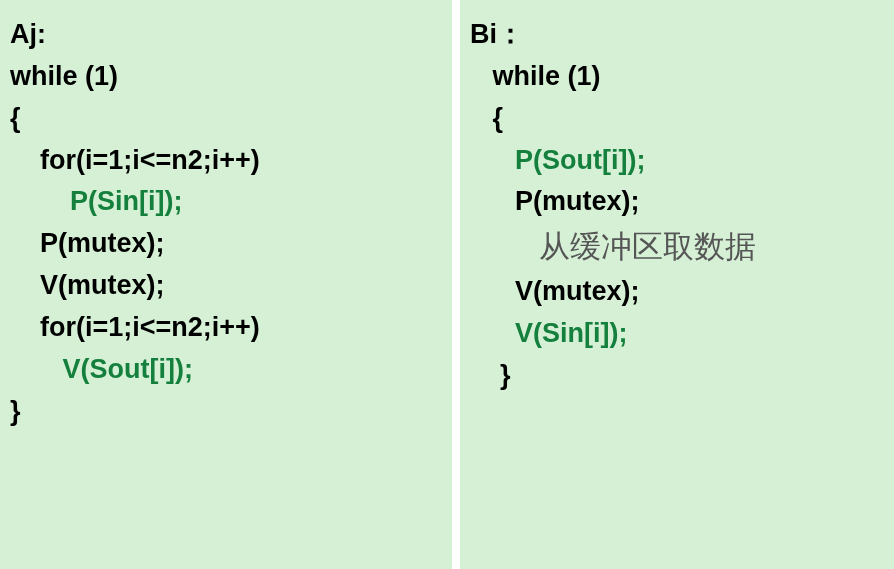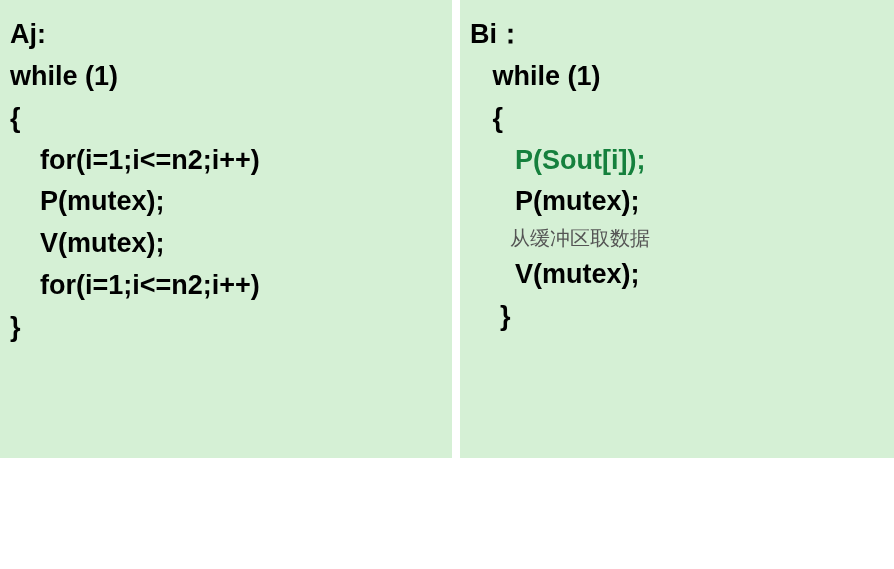--- a/index.html
+++ b/index.html
@@ -7,57 +7,60 @@
   body {
     font-family: Arial, "Microsoft YaHei", sans-serif;
     display: flex;
     gap: 8px;
     background: #ffffff;
   }
   .panel {
     background: #d5f0d5;
     padding: 14px 10px;
     flex: 1;
-    height: 458px;
+    height: 569px;
   }
   .panel-left { flex: 0 0 452px; }
   .panel-right { flex: 1; }
   .line {
     font-size: 27px;
     font-weight: bold;
     color: #000;
     line-height: 1.55;
     white-space: pre;
   }
   .comment {
-    font-size: 20px;
+    font-size: 31px;
     font-weight: normal;
     color: #555;
     line-height: 1.55;
     white-space: pre;
-    font-family: Liberation Serif, serif;
+    font-family: Liberation Sans, sans-serif;
   }
   .hl { color: #15803d; }
 </style>
 </head>
 <body>
 
 <div class="panel panel-left">
   <div class="line">Aj:</div>
   <div class="line">while (1)</div>
   <div class="line">{</div>
   <div class="line">    for(i=1;i&lt;=n2;i++)</div>
+  <div class="line hl">        P(Sin[i]);</div>
   <div class="line">    P(mutex);</div>
   <div class="line">    V(mutex);</div>
   <div class="line">    for(i=1;i&lt;=n2;i++)</div>
+  <div class="line hl">       V(Sout[i]);</div>
   <div class="line">}</div>
 </div>
 
 <div class="panel panel-right">
   <div class="line">Bi：</div>
   <div class="line">   while (1)</div>
   <div class="line">   {</div>
   <div class="line hl">      P(Sout[i]);</div>
   <div class="line">      P(mutex);</div>
   <div class="comment">        从缓冲区取数据</div>
   <div class="line">      V(mutex);</div>
+  <div class="line hl">      V(Sin[i]);</div>
   <div class="line">    }</div>
 </div>
 
 </body></html>

